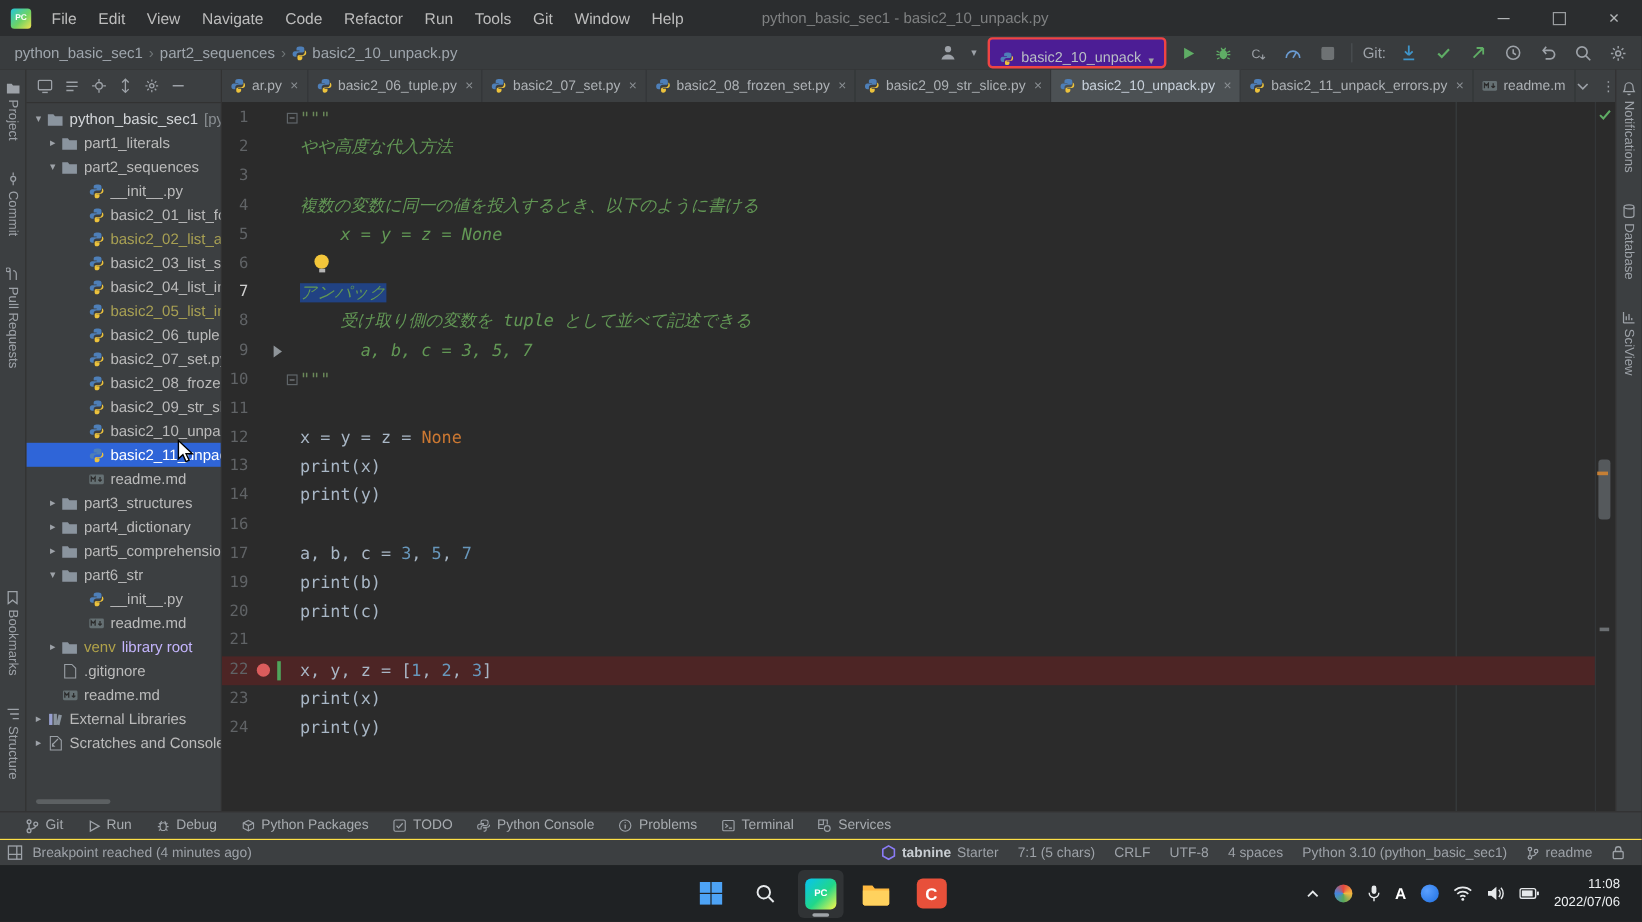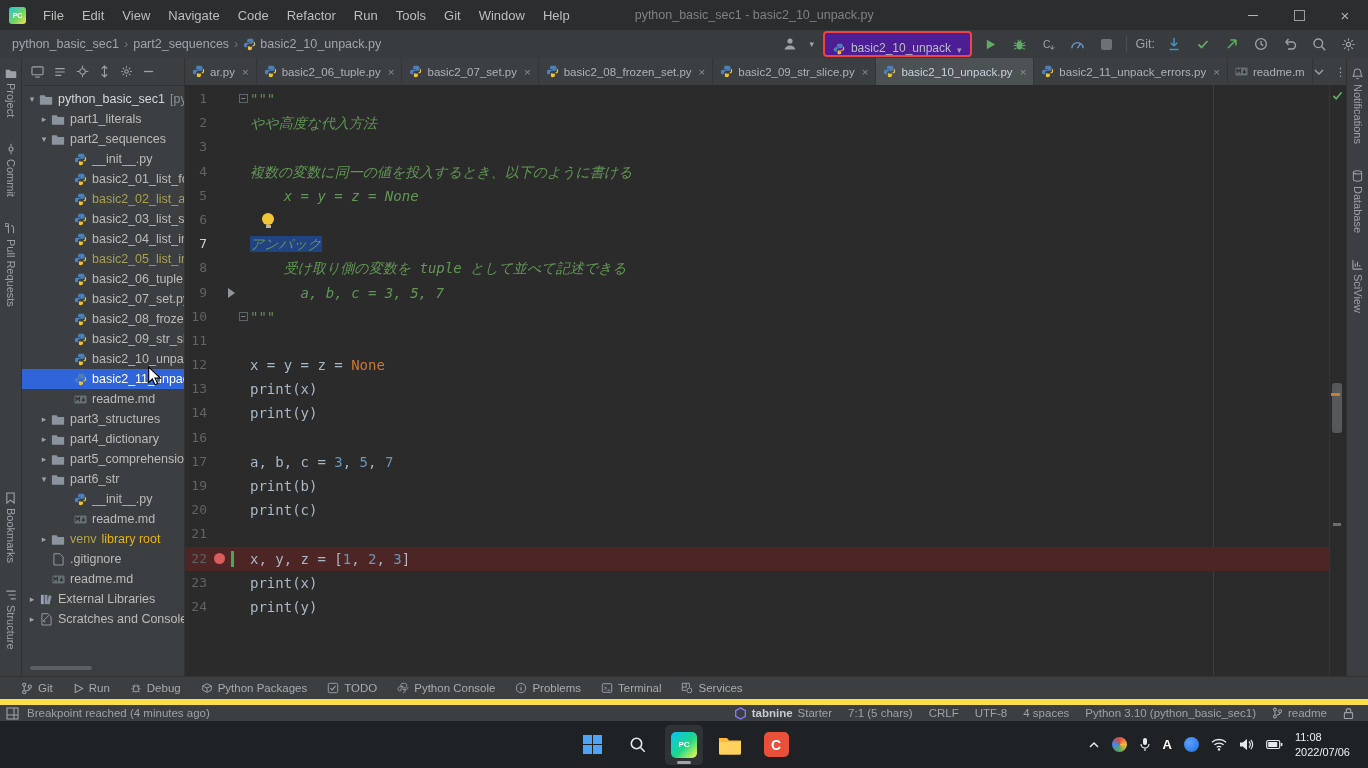--- a/index.html
+++ b/index.html
@@ -47,21 +47,21 @@
   #project-panel{position:absolute;left:22px;top:0;width:163px;height:618px;background:#3c3f41;
                  border-right:1px solid #323232;box-sizing:border-box}
   #project-toolbar{height:27px;display:flex;align-items:center;gap:10px;padding:0 9px;
                    border-bottom:1px solid #323232}
   #project-tree{position:absolute;top:29px;left:0;right:0;bottom:0;overflow:hidden;
                 font-size:12.5px;color:#bbbbbb;padding-top:2px}
   .tree-row{height:20px;display:flex;align-items:center;white-space:nowrap;overflow:hidden}
   .tree-row.selected{background:#2f65d8;color:#fff}
   .tree-row.olive .tlabel{color:#a8a053}
   .tree-row.venv .tlabel{color:#b0a24a}
-  .tree-row.venv .hint{color:#eab308}
+  .tree-row.venv .hint{color:#c4b5fd}
   .tree-row.root .tlabel{color:#d4d7da}
   .tree-row .arrow{width:12px;font-size:9px;color:#9da2a8;text-align:center;flex:none}
   .tree-row .ticon{width:16px;height:16px;flex:none;margin-right:4px;display:flex;align-items:center;justify-content:center}
   .tree-row .hint{color:#8a8f93;margin-left:5px}
   #ptree-hscroll{position:absolute;left:8px;bottom:6px;width:62px;height:4px;border-radius:2px;background:#5c6062}
   
   #editor-col{position:absolute;left:185px;top:0;width:1161px;height:618px}
   #tabbar{height:27px;background:#3c3f41;display:flex;align-items:stretch;font-size:11.5px;
           color:#aeb2b6;border-bottom:1px solid #323232;overflow:hidden}
   .tab{display:flex;align-items:center;gap:5px;padding:0 7px;border-right:1px solid #333638;flex:none}
@@ -99,41 +99,41 @@
   .scroll-thumb{position:absolute;left:2px;top:298px;width:10px;height:50px;background:#55595c;border-radius:3px}
   .mark-orange{position:absolute;left:1px;top:308px;width:9px;height:3px;background:#c57f35}
   .mark-gray{position:absolute;left:3px;top:438px;width:8px;height:3px;background:#6b6f72}
   
   #tool-bar{position:absolute;left:0;top:676px;width:1368px;height:23px;background:#3c3f41;
             border-top:1px solid #323232;display:flex;align-items:center;gap:2px;padding-left:12px;
             font-size:11.5px;color:#a7abaf;box-sizing:border-box}
   .tool-btn{display:flex;align-items:center;gap:5px;padding:0 9px;height:23px}
   
   #status-bar{position:absolute;left:0;top:699px;width:1368px;height:22px;background:#3c3f41;
-              border-top:6px solid #fde047;display:flex;align-items:center;font-size:11.5px;color:#9da2a8;box-sizing:border-box}
+              border-top:1px solid #fde047;display:flex;align-items:center;font-size:11.5px;color:#9da2a8;box-sizing:border-box}
   #status-left{display:flex;align-items:center;gap:8px;padding-left:6px}
   #status-right{margin-left:auto;display:flex;align-items:center;gap:16px;padding-right:14px}
   .seg{display:flex;align-items:center;gap:5px;white-space:nowrap}
   .seg b{color:#c8cdd2;font-weight:bold}
   
   #taskbar{position:absolute;left:0;top:721px;width:1368px;height:47px;background:#1f2224}
   #tb-center{position:absolute;left:50%;top:3px;transform:translateX(-50%);height:41px;display:flex;align-items:center;gap:8px}
   .tb-icon{width:38px;height:40px;border-radius:5px;display:flex;align-items:center;justify-content:center;position:relative}
   .tb-icon.active{background:rgba(255,255,255,.08)}
   .tb-icon.active::after{content:"";position:absolute;bottom:1px;left:50%;transform:translateX(-50%);
                          width:14px;height:3px;border-radius:2px;background:#9fa4a8}
   .pycharm-tile{width:26px;height:26px;border-radius:5px;background:linear-gradient(135deg,#07c3f2,#21d789 55%,#fcf84a);
                 display:flex;align-items:center;justify-content:center;font-size:8px;font-weight:bold;color:#fff}
   .redc-tile{width:25px;height:25px;border-radius:5px;background:#e8503a;display:flex;align-items:center;
              justify-content:center;font-size:14px;font-weight:bold;color:#fff}
   #tb-tray{position:absolute;right:18px;top:0;height:47px;display:flex;align-items:center;gap:12px;color:#e6e9eb}
   .tray-a{font-size:13px;font-weight:bold;color:#fff}
   .tray-dot{width:15px;height:15px;border-radius:50%;background:radial-gradient(circle at 35% 35%,#5aa0ff,#1f6fe0)}
   .tray-colorful{width:15px;height:15px;border-radius:50%;background:conic-gradient(#e4483f,#f5b63f,#57a85c,#4486e0,#e4483f)}
-  #tb-clock{text-align:left;font-size:11px;line-height:1.35;color:#eceff1}
+  #tb-clock{text-align:right;font-size:11px;line-height:1.35;color:#eceff1}
   
   #mouse-cursor{position:absolute;left:147px;top:366px;z-index:50;pointer-events:none}
 </style>
 </head>
 <body>
 
 <div id="titlebar">
   <div id="app-logo">PC</div>
   <div id="menu-items">
       <span class="menu-item">File</span>

